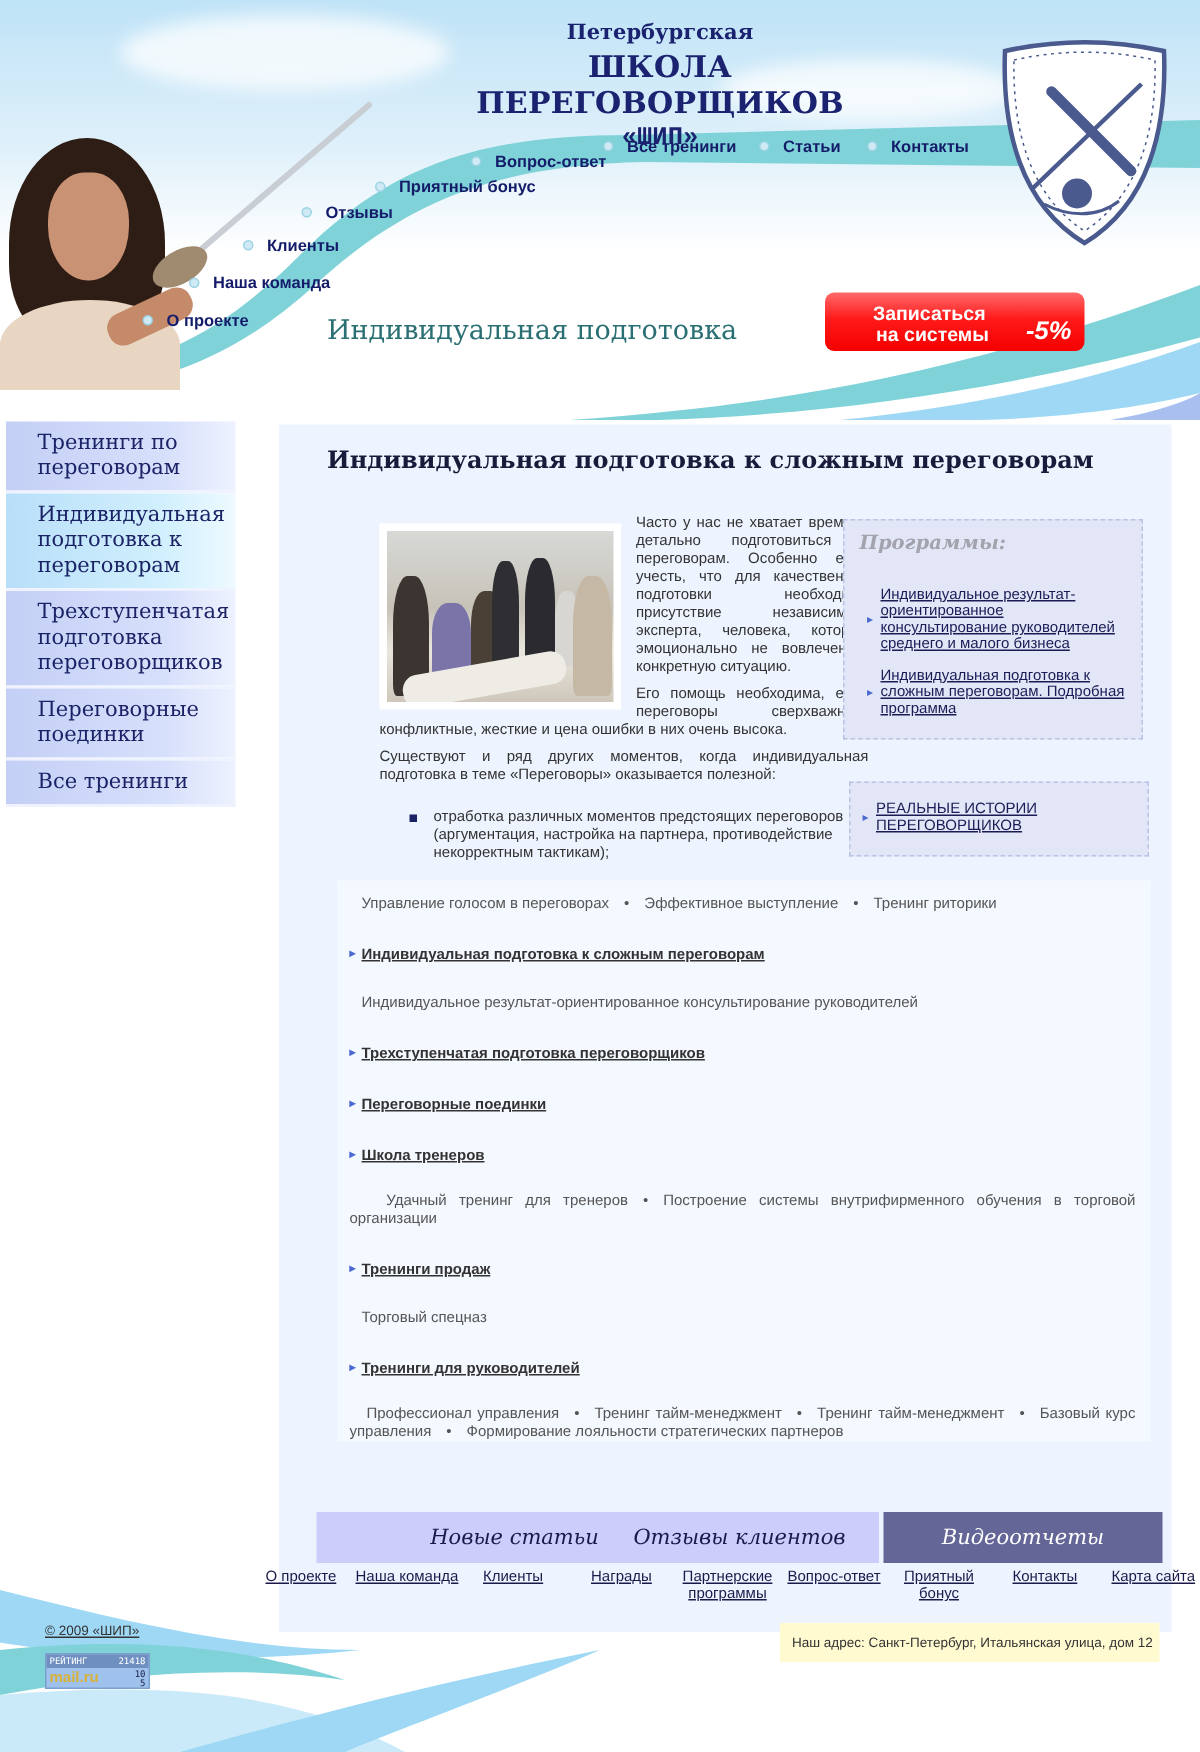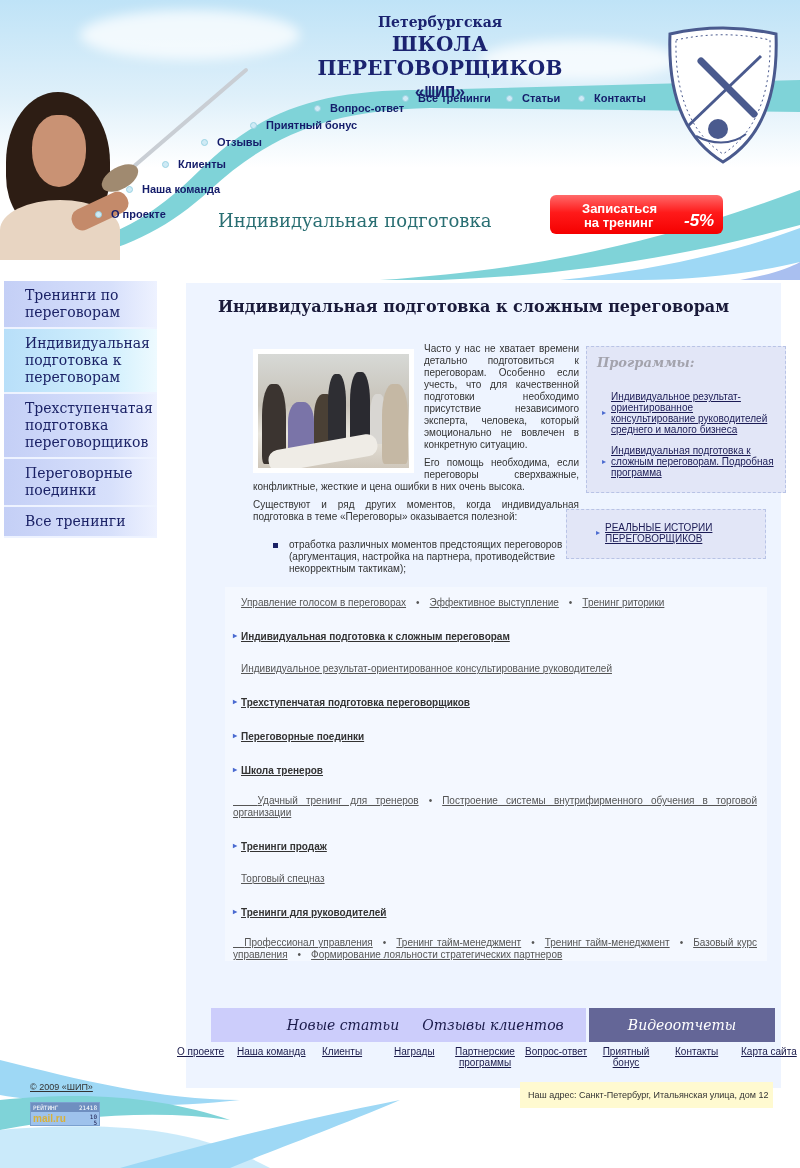--- a/index.html
+++ b/index.html
@@ -53,31 +53,31 @@
   .article { position: absolute; left: 31px; top: 60px; width: 326px; font-family: "Liberation Sans", sans-serif; font-size: 10px; line-height: 12px; color: #333; text-align: justify; margin-left: 36px; }
   .photo { float: left; width: 161px; height: 124px; margin: 6px 10px 4px 0; background: #fff; padding: 5px; }
   .photo-inner { width: 100%; height: 100%; position: relative; overflow: hidden;
     background: linear-gradient(180deg, #d7d9d6 0%, #c7c2b8 45%, #e9e6de 70%, #cfc7bb 100%); }
   .photo-inner .p { position: absolute; border-radius: 40% 40% 10% 10%; }
   .article p { margin-bottom: 6px; }
   .article ul { list-style: none; margin-top: 16px; padding-left: 20px; }
   .article li { position: relative; padding-left: 16px; text-align: left; }
   .article li::before { content: ""; position: absolute; left: 0; top: 4px; width: 5px; height: 5px; background: #1b2266; }
 
-  .programs { position: absolute; left: 400px; top: 63px; width: 200px; height: 147px; border: 1px dashed #b8c3e6; background: #e2e6f7; padding: 8px 10px; }
+  .programs { position: absolute; left: 376px; top: 63px; width: 200px; height: 147px; border: 1px dashed #b8c3e6; background: #e2e6f7; padding: 8px 10px; }
   .programs h3 { font-family: "DejaVu Serif", serif; font-style: italic; font-weight: bold; font-size: 13px; color: #a3a3ad; }
   .prog-link, .stories-link { display: block; position: relative; font-family: "Liberation Sans", sans-serif; font-size: 10px; line-height: 11px; color: #1b1b55; text-decoration: underline; padding-left: 14px; cursor: pointer; }
   .prog-link::before, .stories-link::before { content: "▸"; position: absolute; left: 5px; top: 50%; margin-top: -6px; font-size: 8px; color: #4a6ad0; text-decoration: none; }
-  .stories { position: absolute; left: 380px; top: 226px; width: 200px; height: 50px; border: 1px dashed #b8c3e6; background: #e2e6f7; padding: 12px 24px; }
+  .stories { position: absolute; left: 380px; top: 238px; width: 200px; height: 50px; border: 1px dashed #b8c3e6; background: #e2e6f7; padding: 12px 3px; }
 
   .catalog { position: absolute; left: 39px; top: 304px; width: 542px; height: 374px; background: #f4f8ff; font-family: "Liberation Sans", sans-serif; font-size: 10px; color: #555; }
   .cat-row { position: absolute; left: 8px; right: 10px; }
   .cat-head { font-weight: bold; color: #333; padding-left: 8px; position: absolute; left: 0; cursor: pointer; }
   .cat-head::before { content: "▸"; position: absolute; left: 0; top: 0; font-size: 8px; color: #4a6ad0; }
-  .cat-sub { line-height: 12px; text-align: justify; text-decoration: underline; }
+  .cat-sub { line-height: 12px; text-align: justify; }
   .cat-sub a { color: #555; text-decoration: none; cursor: pointer; }
   .cat-sub .sep { display: inline-block; margin: 0 10px; }
 
   
   .tabs { position: absolute; left: 211px; top: 1008px; width: 564px; height: 34px; }
   .tab { position: absolute; top: 0; height: 34px; text-align: center; line-height: 34px; font-family: "DejaVu Serif", serif; font-style: italic; font-size: 14px; color: #1a1a4a; text-decoration: none; cursor: pointer; }
   .tab.t1 { left: 0; width: 224px; background: #cccdfb; padding-left: 40px; }
   .tab.t2 { left: 189px; width: 186px; background: #cccdfb; }
   .tab.t3 { left: 378px; width: 186px; background: #646697; color: #ffffff; }
 
@@ -140,21 +140,21 @@
     <a href="#" style="left:201px;top:136px;">Отзывы</a>
     <a href="#" style="left:162px;top:158px;">Клиенты</a>
     <a href="#" style="left:126px;top:183px;">Наша команда</a>
     <a href="#" style="left:95px;top:208px;">О проекте</a>
   </nav>
 
   <div class="section-title">Индивидуальная подготовка</div>
 
   <div class="signup-btn">
     <span class="t1">Записаться</span>
-    <span class="t2">на тренинг</span>
+    <span class="t2">на системы</span>
     <span class="disc">-5%</span>
   </div>
 </div>
 
 <nav class="sidebar">
   <a class="side-item" href="#">Тренинги по переговорам</a>
   <a class="side-item active" href="#">Индивидуальная подготовка к переговорам</a>
   <a class="side-item" href="#">Трехступенчатая подготовка переговорщиков</a>
   <a class="side-item" href="#">Переговорные поединки</a>
   <a class="side-item" href="#">Все тренинги</a>

